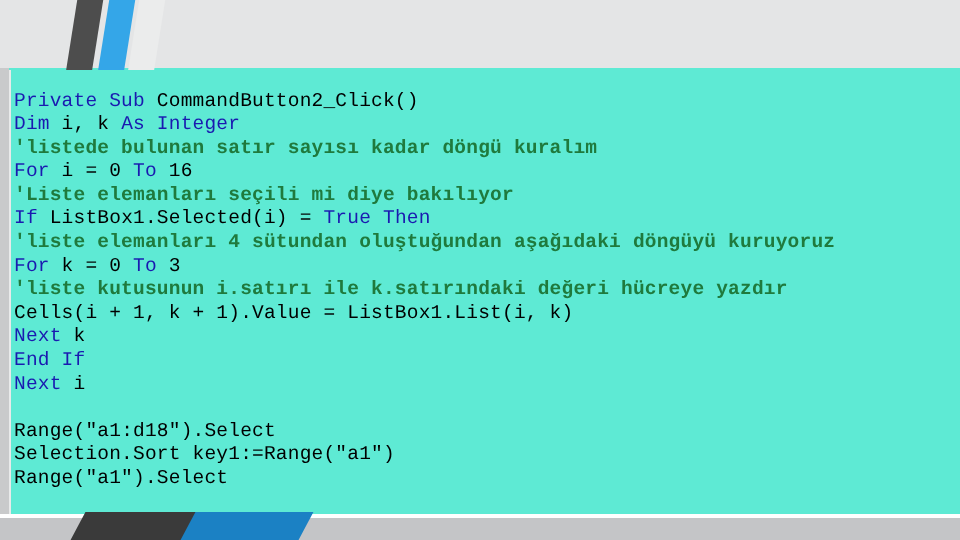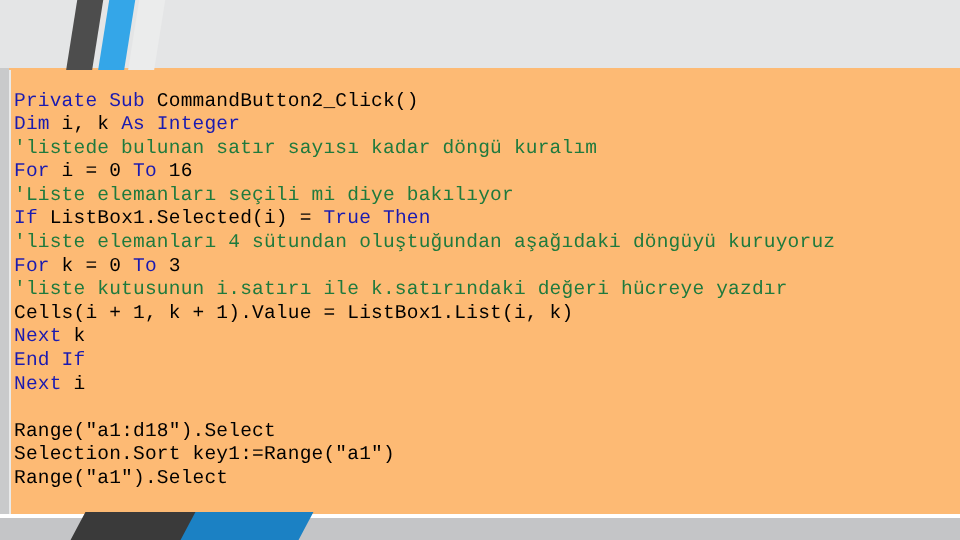--- a/index.html
+++ b/index.html
@@ -6,21 +6,21 @@
   html, body {
     margin: 0; padding: 0;
     width: 960px; height: 540px;
     overflow: hidden;
     background: #ffffff;
     font-family: "Liberation Mono", "DejaVu Sans Mono", monospace;
   }
   #slide {
     position: relative;
     width: 960px; height: 540px;
-    background: #fdba74;
+    background: #5eead4;
     overflow: hidden;
   }
 
   
   .top-band {
     position: absolute;
     left: 0; top: 0;
     width: 960px; height: 68px;
     background: #e4e5e6;
   }
@@ -80,21 +80,21 @@
     width: 946px;
     white-space: pre;
     font-family: "Liberation Mono", "DejaVu Sans Mono", monospace;
     font-size: 19.5px;
     line-height: 23.6px;
     letter-spacing: 0.2px;
   }
   .ln { display: block; height: 23.6px; }
   .ln.blank { height: 23.6px; }
   .kw  { color: #1a1ab0; }
-  .cm  { color: #1f7a3d; }
+  .cm  { color: #1f7a3d; font-weight: bold; }
   .tx  { color: #000000; }
 
   
   .code { text-rendering: geometricPrecision; }
 </style>
 </head>
 <body>
 
 <div id="slide">
 

